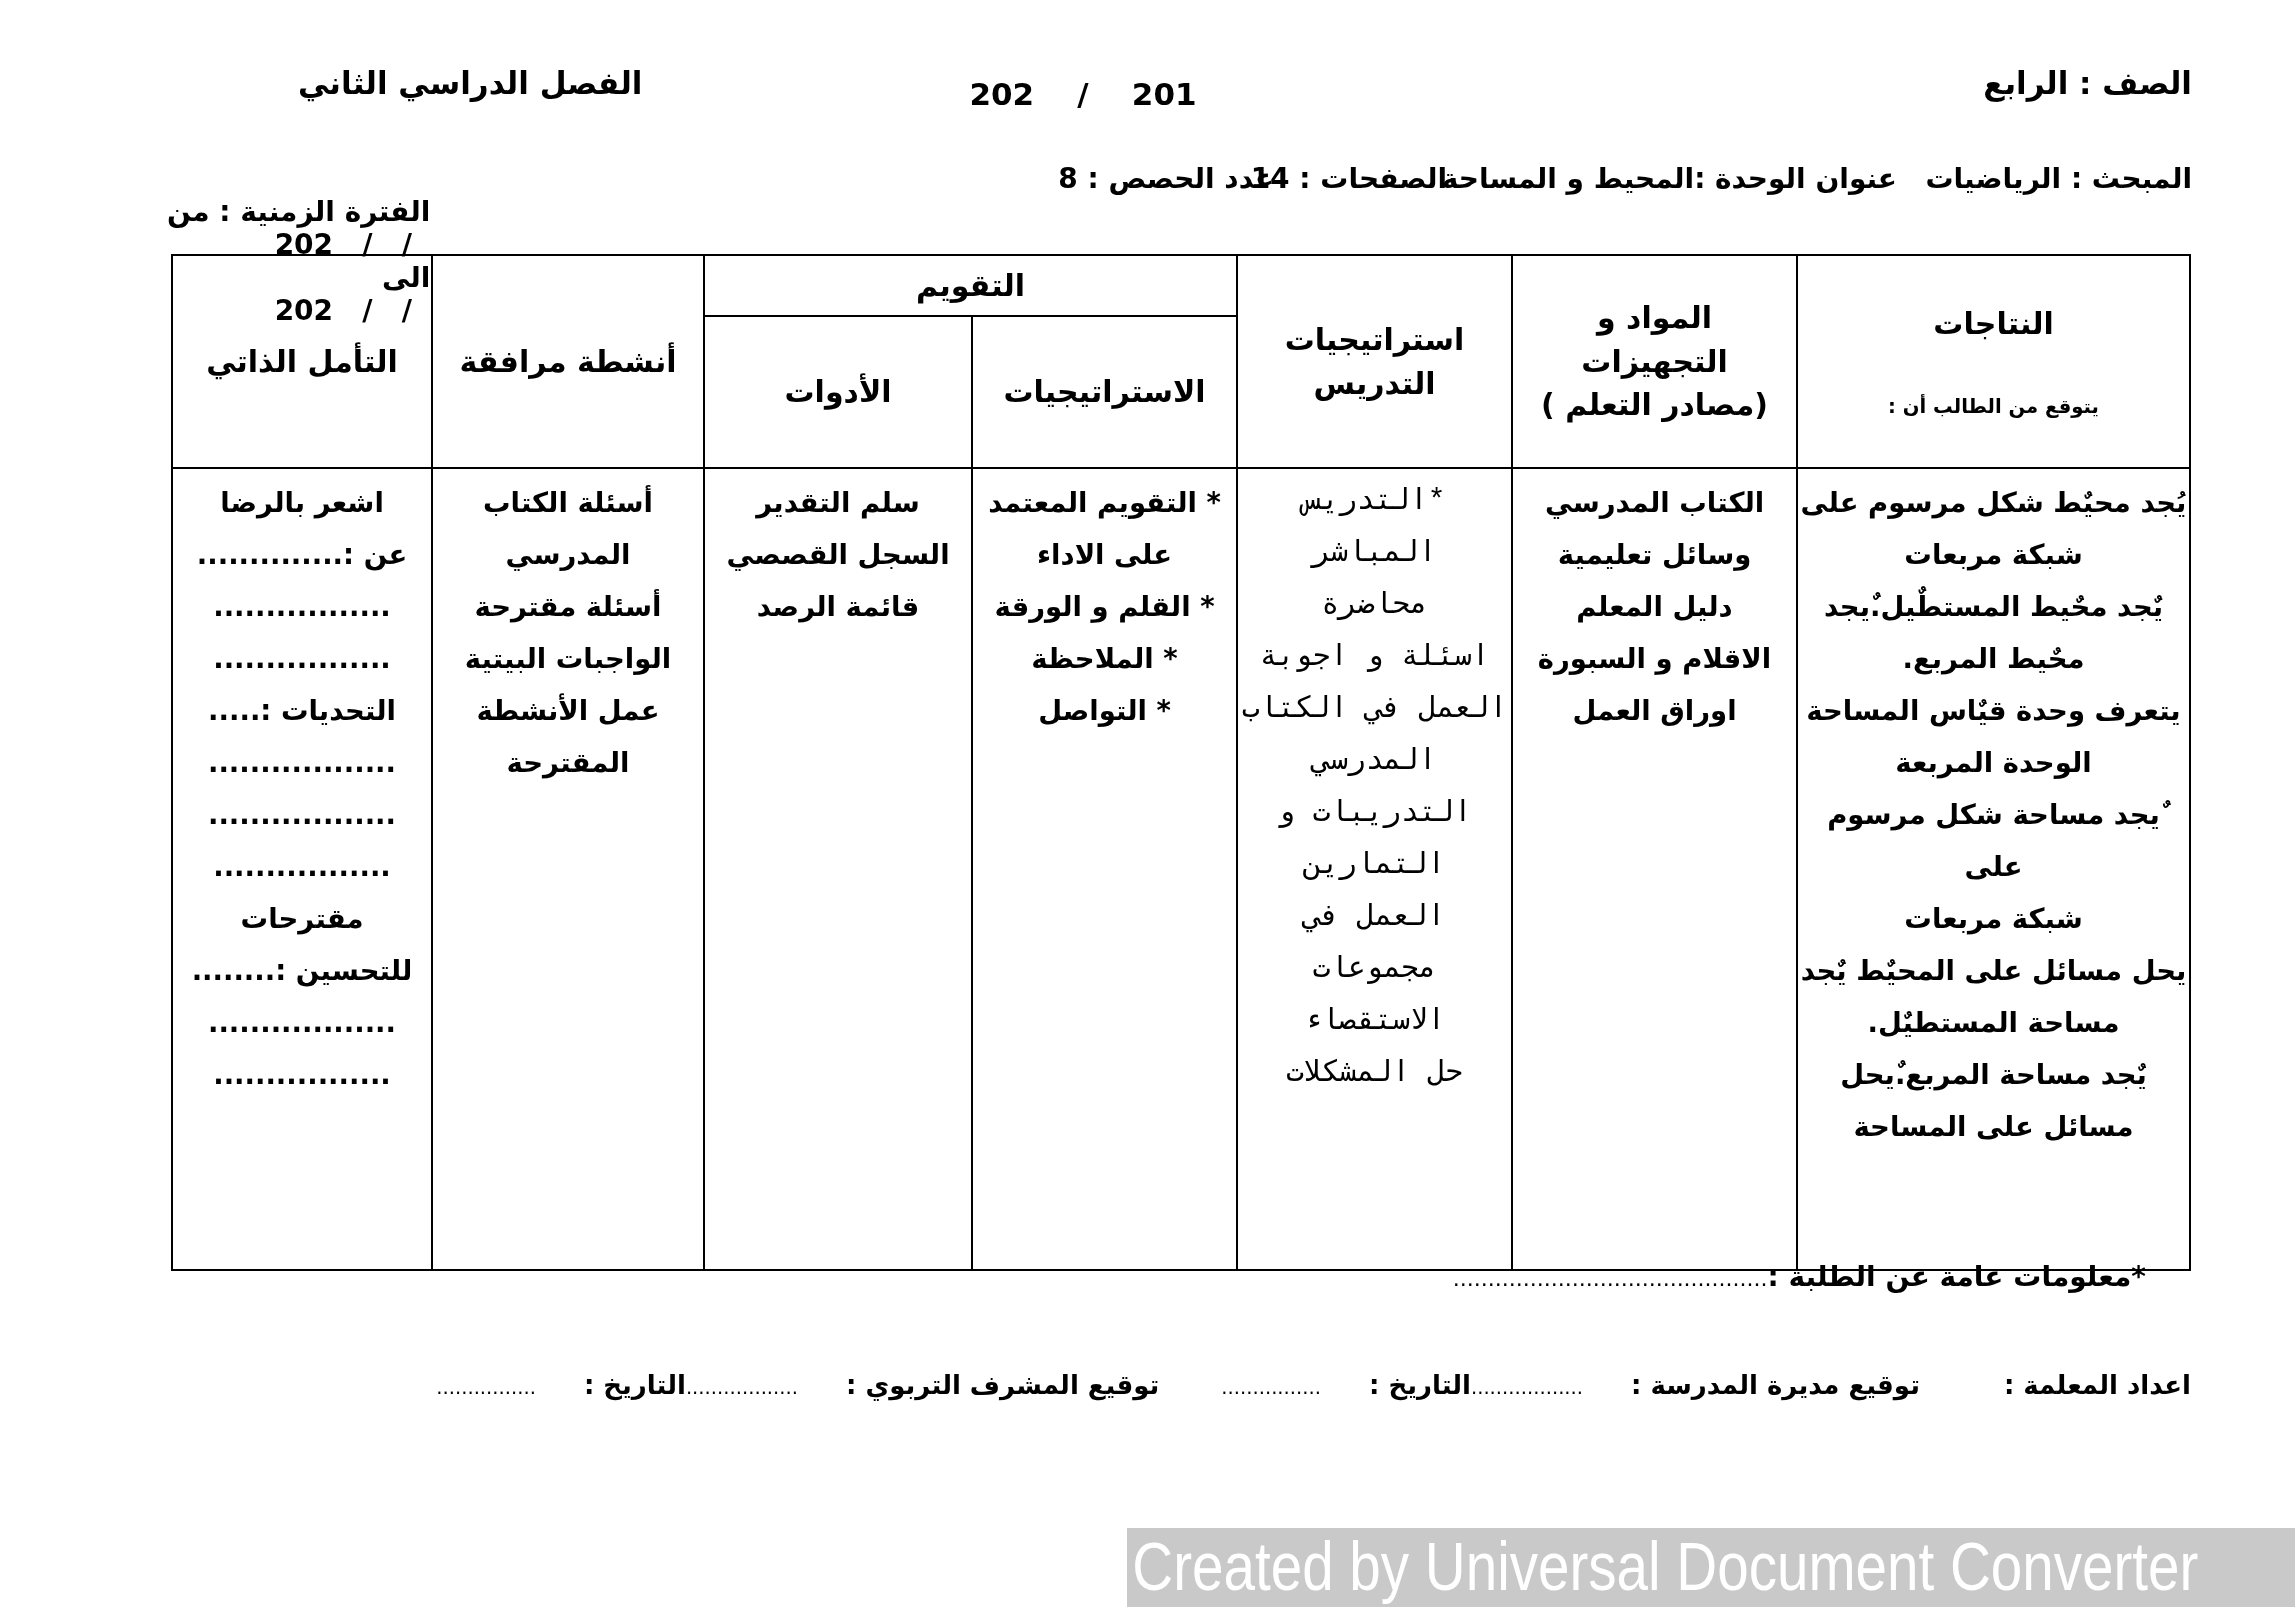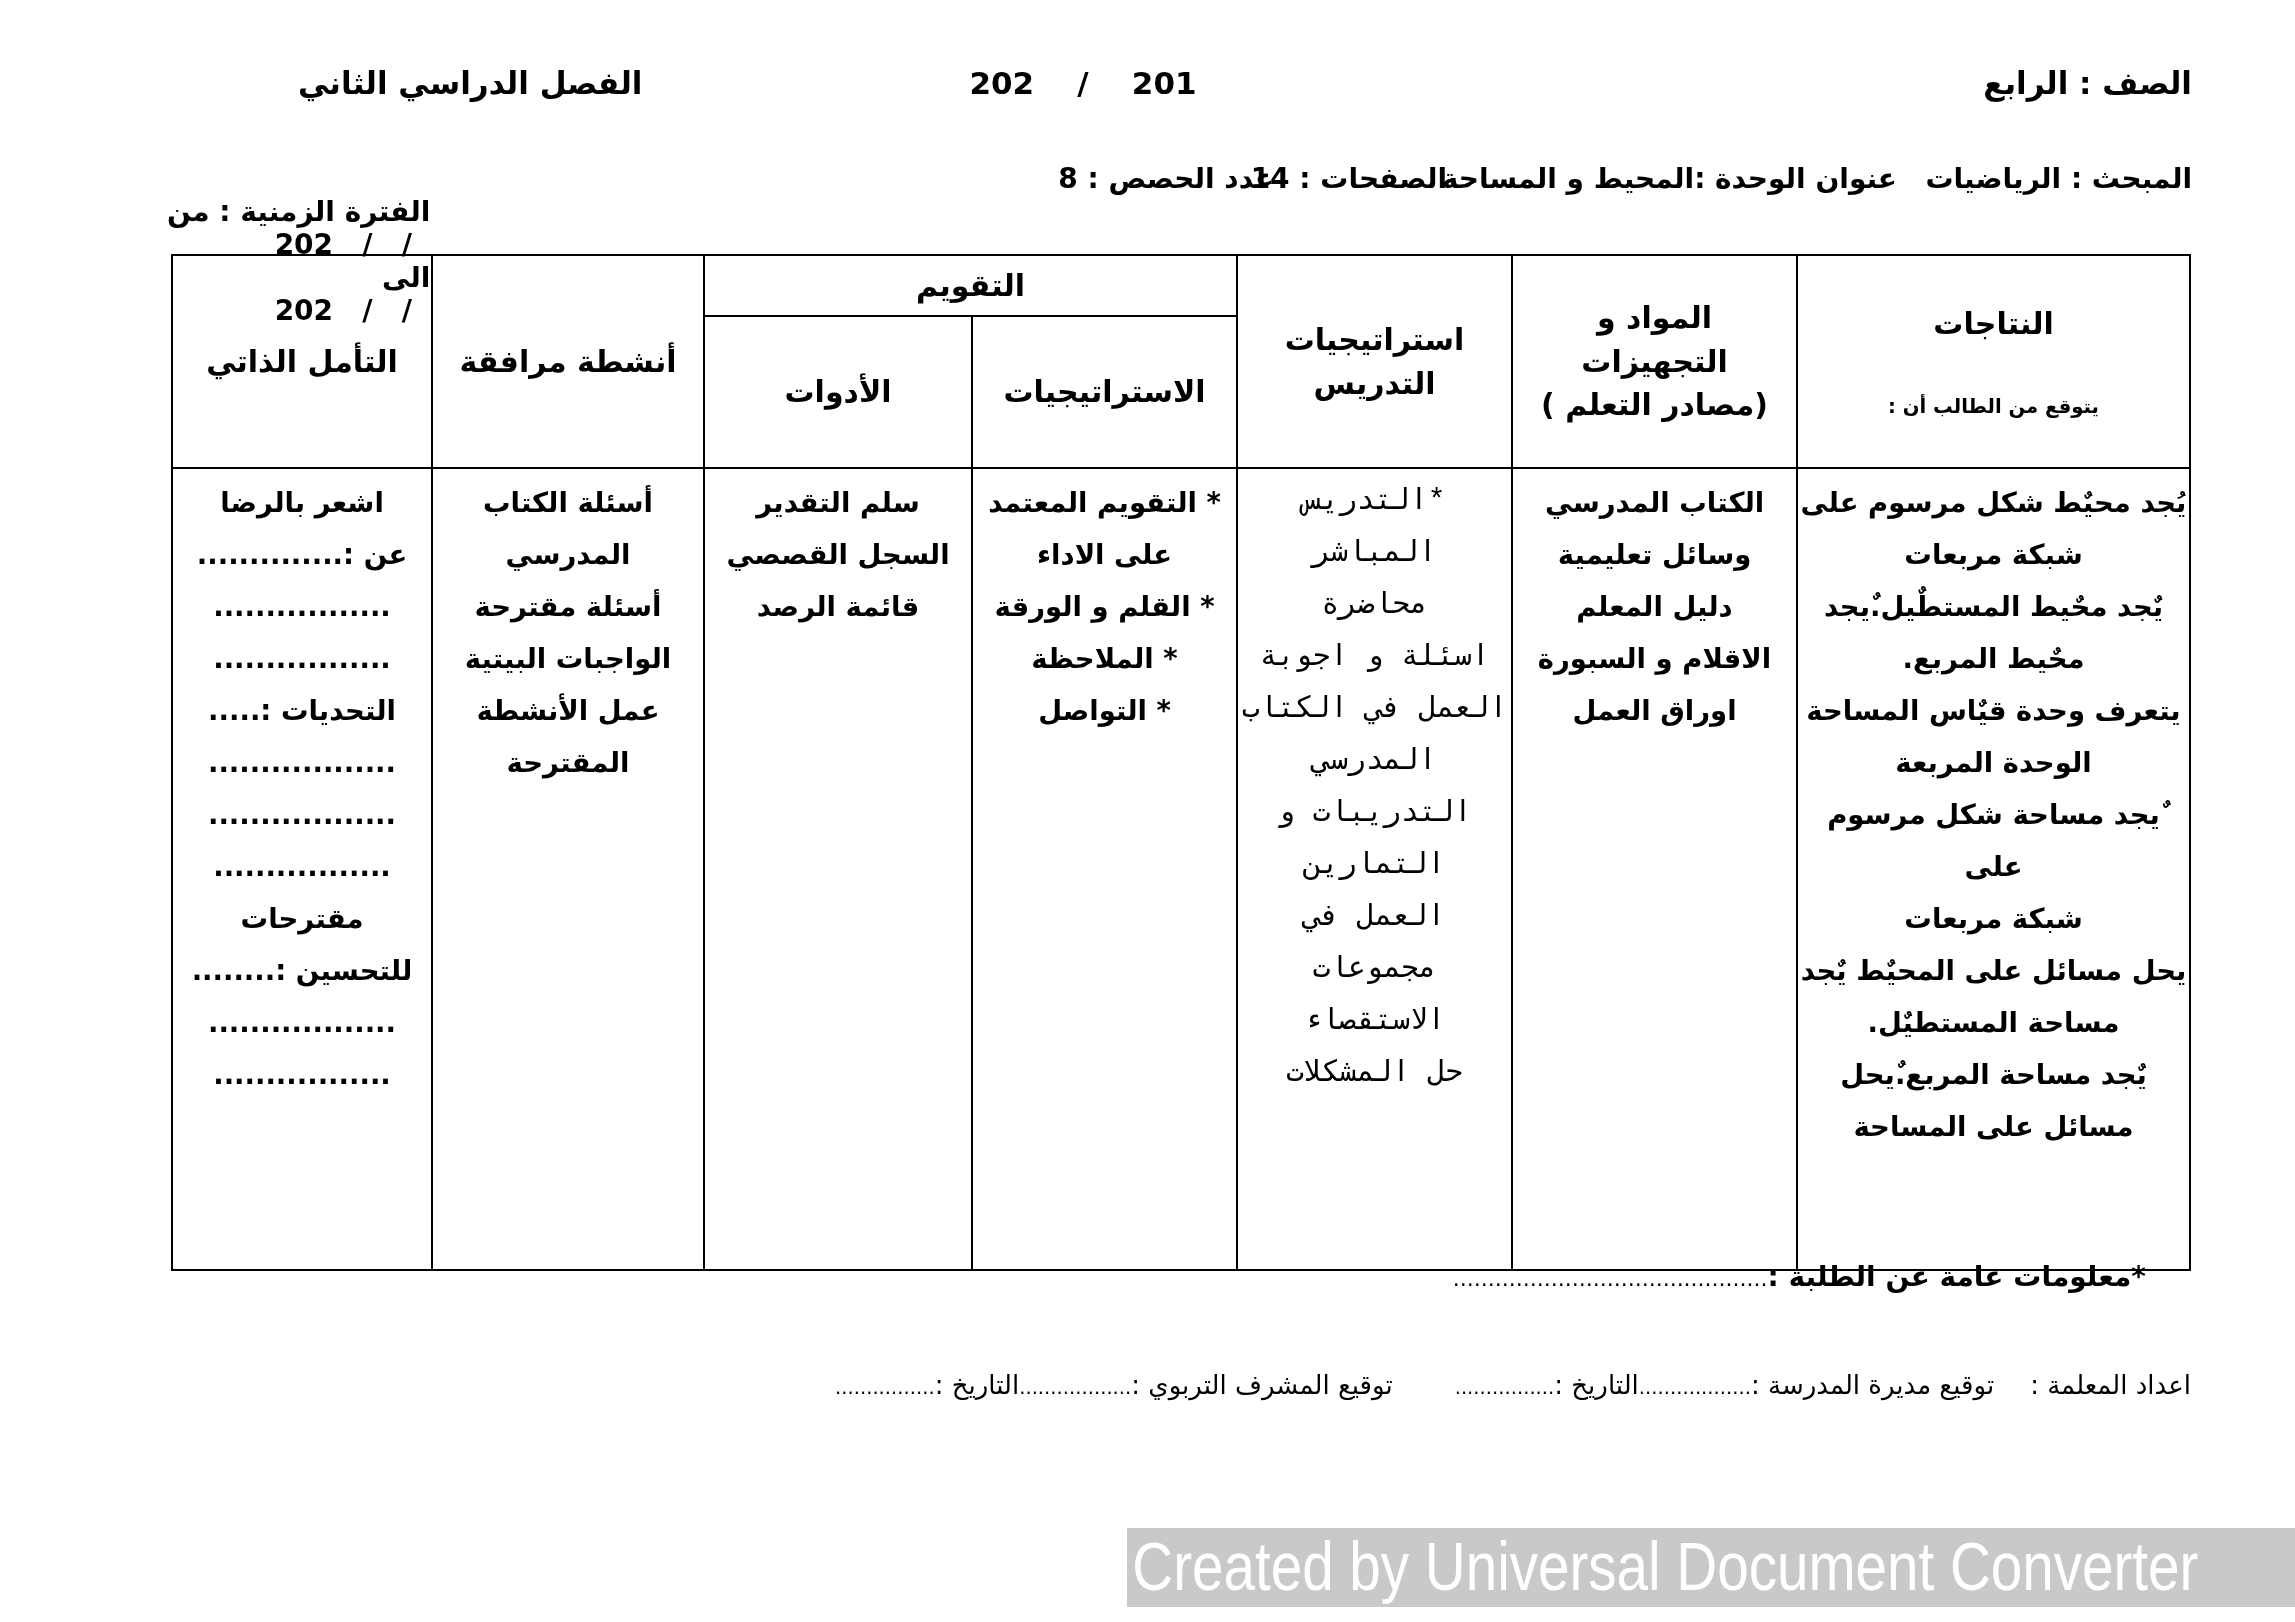--- a/index.html
+++ b/index.html
@@ -6,21 +6,21 @@
   #page{
     position:relative;
     width:2295px;height:1623px;
     background:#ffffff;
     font-family:"DejaVu Sans",sans-serif;
     color:#000;
     direction:rtl;
     overflow:hidden;
   }
   .abs{position:absolute;}
-  .pre{white-space:pre;}
+  .pre{white-space:pre;margin-top:11px;}
 
   
   .hdr1{top:65px;font-size:31px;font-weight:bold;}
   .hdr2{top:162px;font-size:28px;font-weight:bold;}
   .year{left:952px;width:262px;text-align:center;direction:ltr;}
   .period{left:167px;direction:rtl;white-space:pre;}
   .period .date{direction:ltr;display:inline-block;margin:0 18.3px;unicode-bidi:isolate;}
 
   
   table.plan{
@@ -42,21 +42,21 @@
   td.cell-teaching{font-weight:normal;font-size:29.4px;font-family:Liberation Mono, monospace;}
   tr.hr1{height:54px;}
   tr.hr2{height:136px;}
   tr.br{height:802px;}
 
   
   .finfo{top:1260px;right:149px;direction:rtl;}
   .finfo .lbl{font-size:28px;font-weight:bold;}
   .finfo .dots{font-size:22px;}
   .fsign{top:1340px;right:71px;direction:rtl;font-size:26px;white-space:pre;}
-  .fsign .lbl{font-weight:normal;}
+  .fsign .lbl{font-weight:bold;margin-left:48px;}
   .fsign .dots{font-size:19.6px;}
   .fsign .gap1{display:inline-block;width:36px;}
   .fsign .gap2{display:inline-block;width:62px;}
   .ftitle{top:1413px;left:0;width:2264px;text-align:center;font-size:33px;font-weight:bold;}
 
   
   .wm{
     left:1127px;top:1528px;width:1304px;height:79px;
     background:#c9c9c9;color:#ffffff;
     direction:ltr;overflow:hidden;white-space:nowrap;

